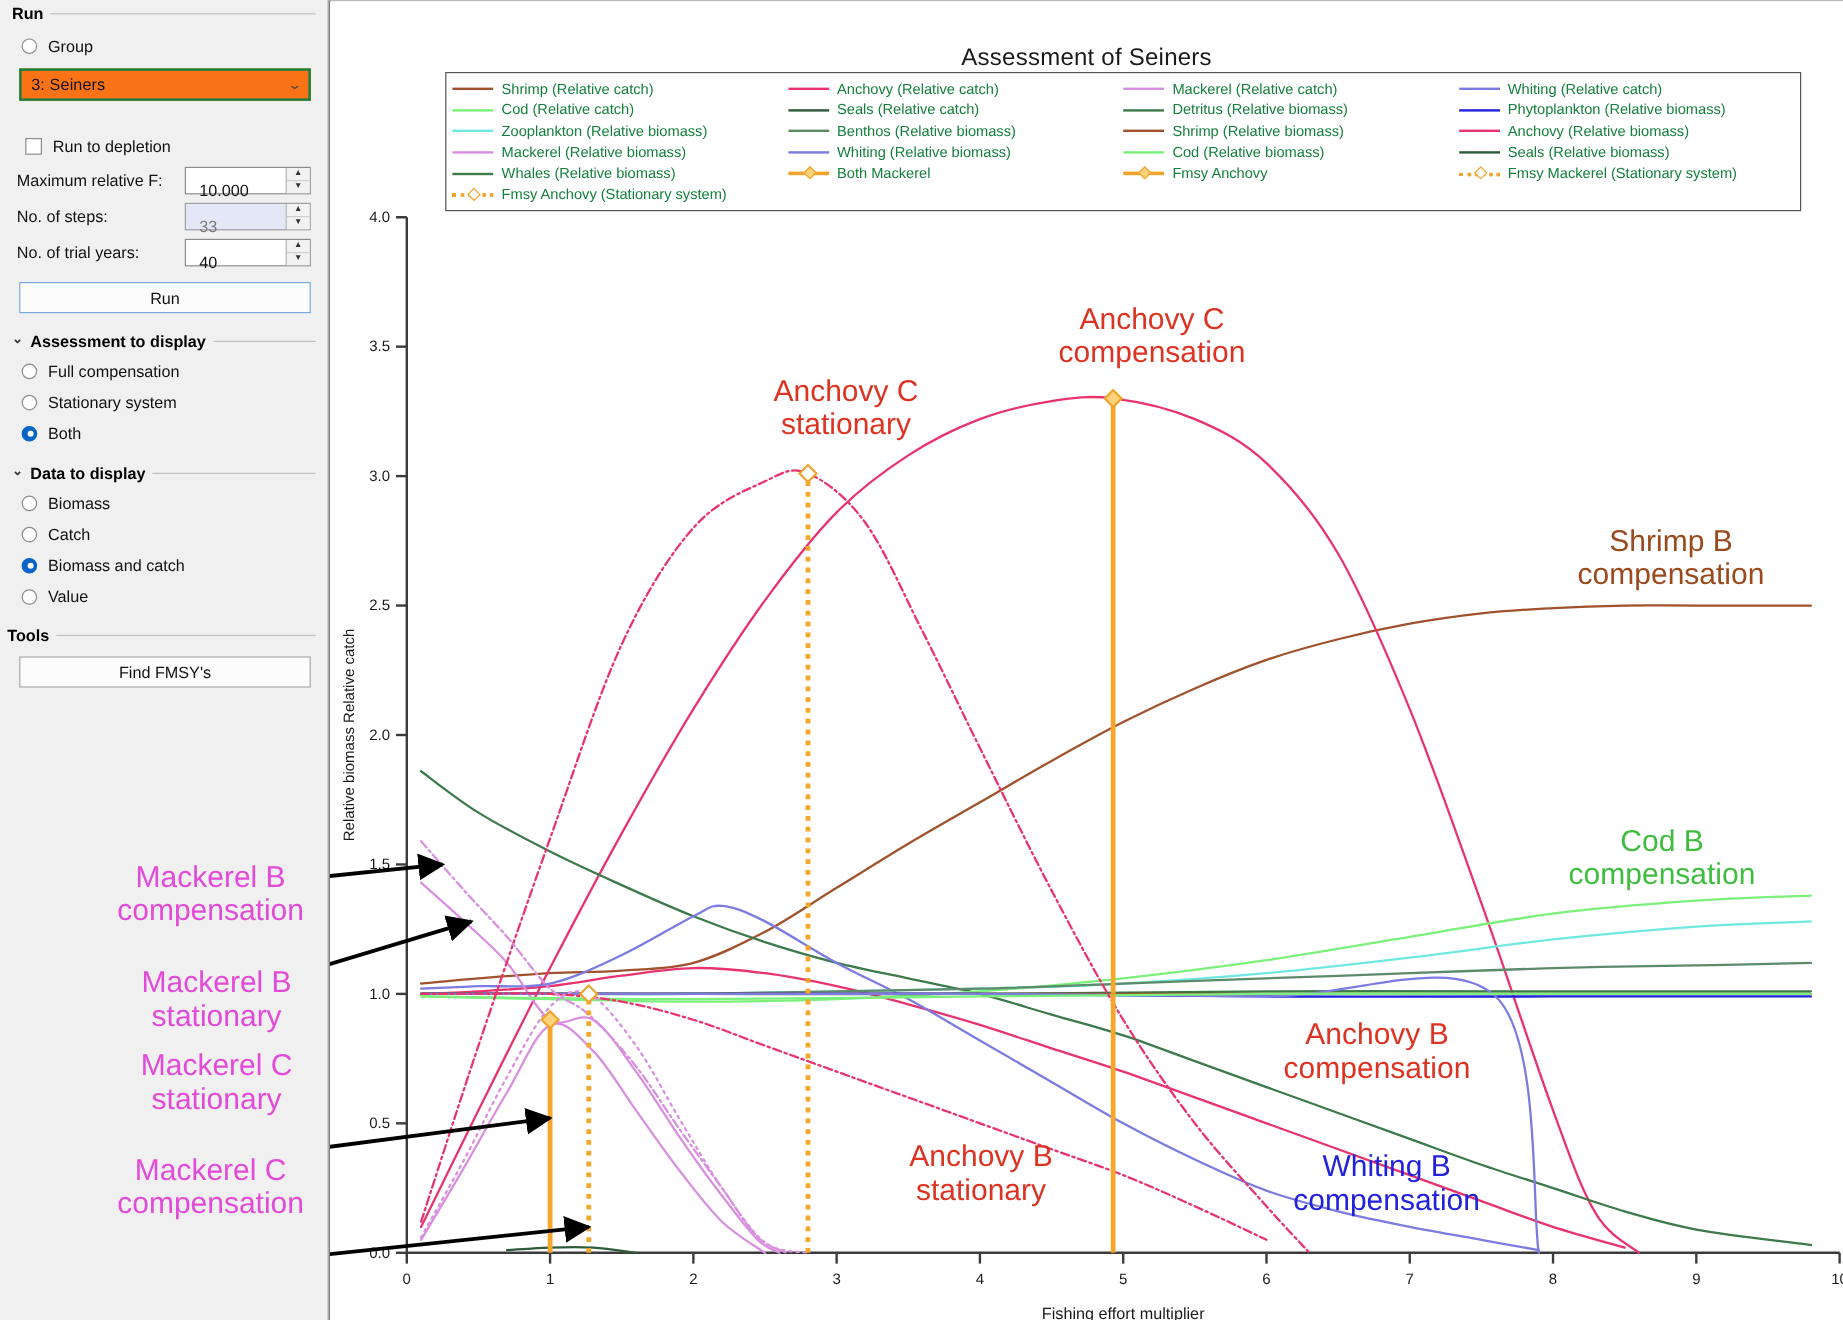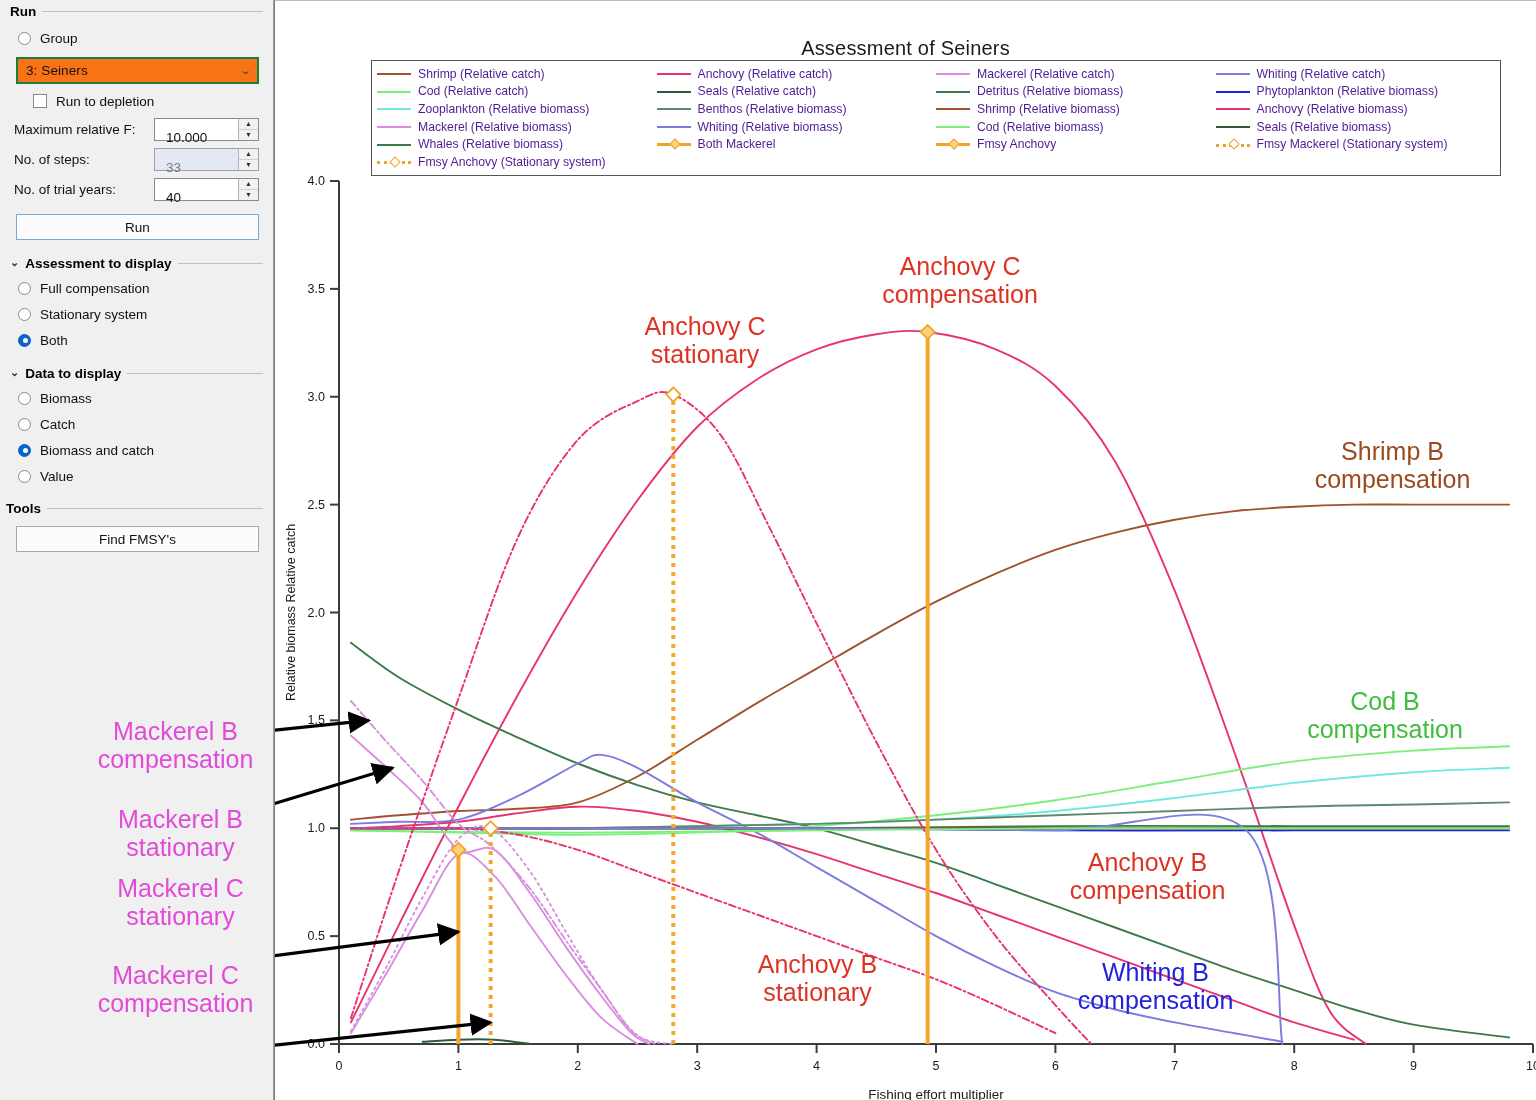--- a/index.html
+++ b/index.html
@@ -116,21 +116,21 @@
   .lg-swatch i {
     position:absolute; left:0; right:0; top:5px; height:2px; display:block;
   }
   .lg-swatch.fmsy i { height:3px; top:4px; }
   .lg-swatch.fmsyd i { height:0; top:5px; border-top:3px dotted #f0a32a; }
   .lg-swatch .dia {
     position:absolute; left:14px; top:1.5px; width:8px; height:8px;
     background:#fcd37a; border:1.4px solid #f0a32a; transform:rotate(45deg);
   }
   .lg-swatch.fmsyd .dia { background:#fff; }
-  .lg-text { font-size:12.2px; color:#4c1d95; white-space:nowrap; }
+  .lg-text { font-size:12.2px; color:#15803d; white-space:nowrap; }
 
   #plot { position:absolute; left:0; top:0; width:1262px; height:1100px; }
 
   .ann { position:absolute; text-align:center; line-height:1.10; font-weight:normal; }
   .ann.red { color:#dd3322; font-size:25px; }
   .ann.brown { color:#9b4a1e; font-size:25px; }
   .ann.green { color:#3fbd3f; font-size:25px; }
   .ann.blue { color:#2222dd; font-size:25px; }
   .ann.sidebar-ann { color:#e24ad8; font-size:25px; }
 </style>
@@ -151,21 +151,21 @@
     <div class="radio-row" style="margin-top:6px;">
       <span class="radio"></span>
       <span>Group</span>
     </div>
 
     <div class="combo">
       <span class="cv">3: Seiners</span>
       <span class="caret">⌄</span>
     </div>
 
-    <div class="check-row" style="margin-top:4px;padding-left:33px;">
+    <div class="check-row" style="margin-top:25px;padding-left:21px;">
       <span class="checkbox"></span>
       <span>Run to depletion</span>
     </div>
 
     <div class="field-row">
       <span class="field-label">Maximum relative F:</span>
       <span class="spin">
         <span class="val">10.000</span>
         <span class="btns">
           <div>▲</div>

